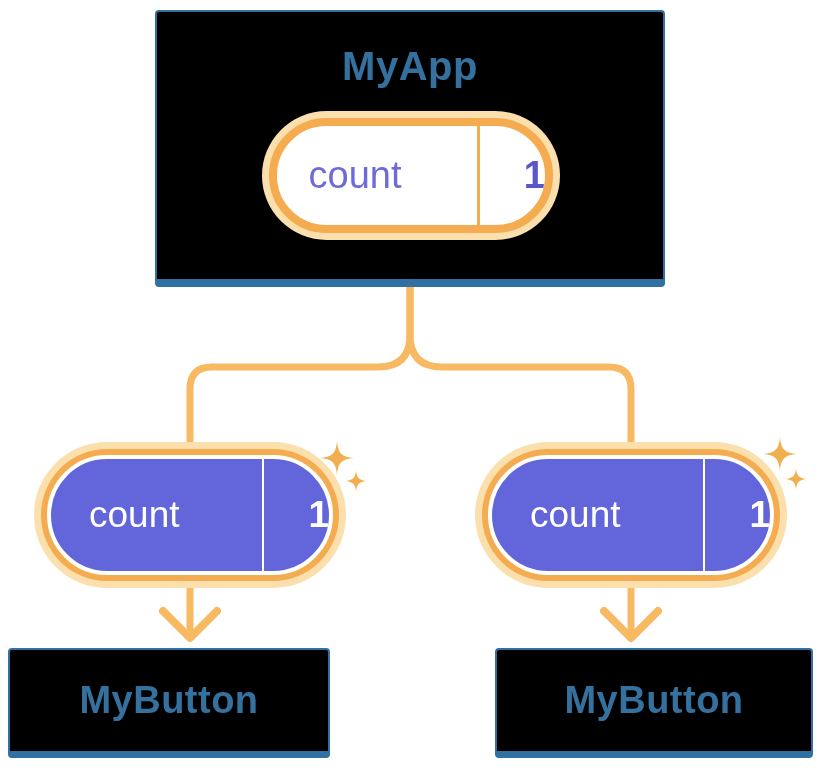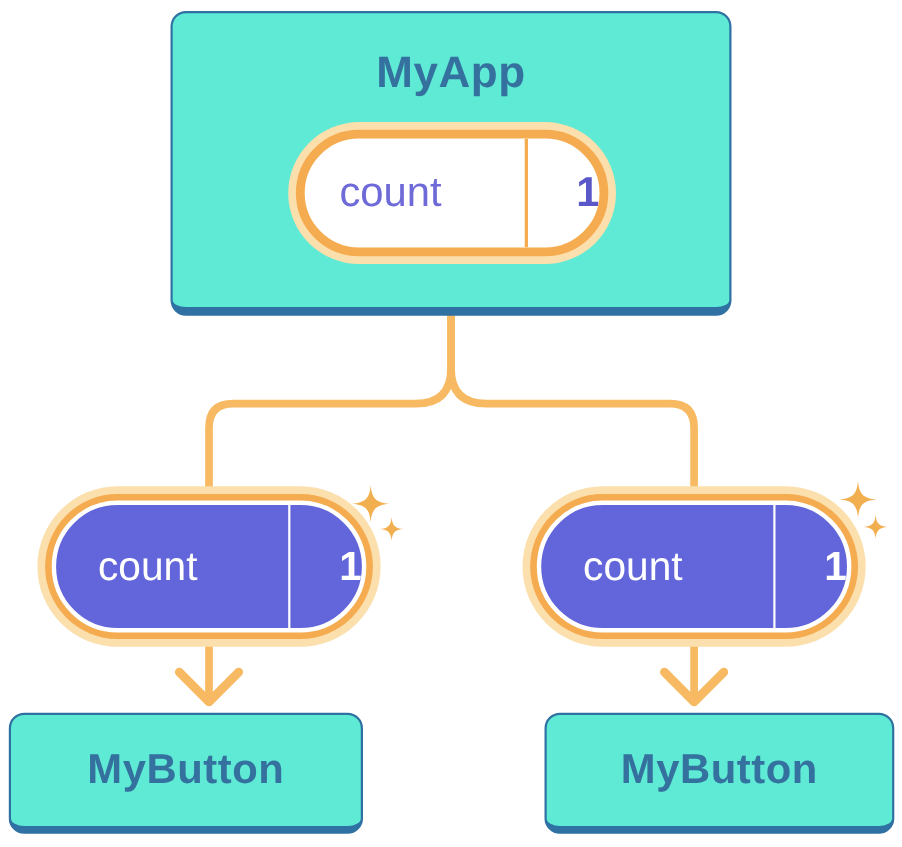--- a/index.html
+++ b/index.html
@@ -9,23 +9,23 @@
     height: 770px;
     background: #ffffff;
     font-family: "Liberation Sans", sans-serif;
     overflow: hidden;
   }
   svg.wires { position: absolute; left: 0; top: 0; }
 
   
   .card {
     position: absolute;
-    background: #5eead4;
+    background: #000000;
     border: 2px solid #2E71A2;
-    border-radius: 14px;
+    border-radius: 4px;
     box-sizing: border-box;
   }
   .root-card {
     left: 155px; top: 10px;
     width: 510px; height: 277px;
     border-bottom-width: 8px;
   }
   .child-card {
     top: 648px; height: 110px;
     border-bottom-width: 7px;

